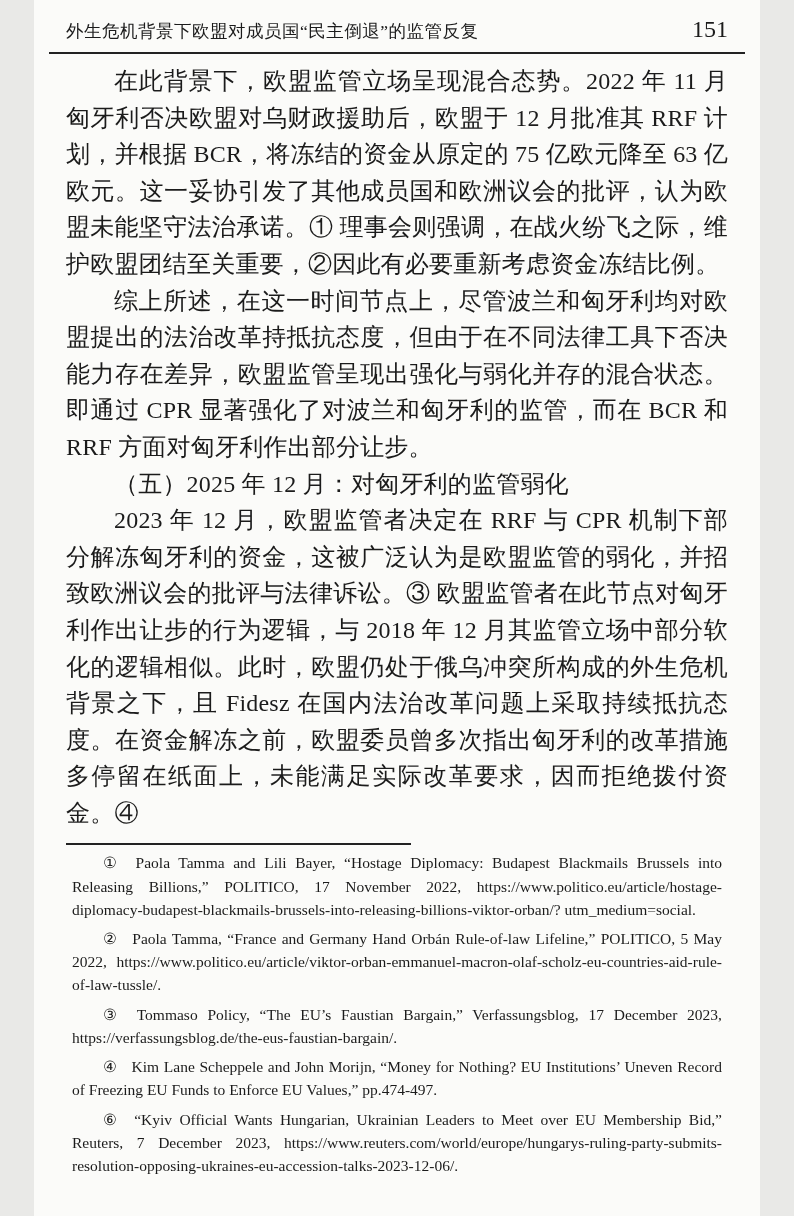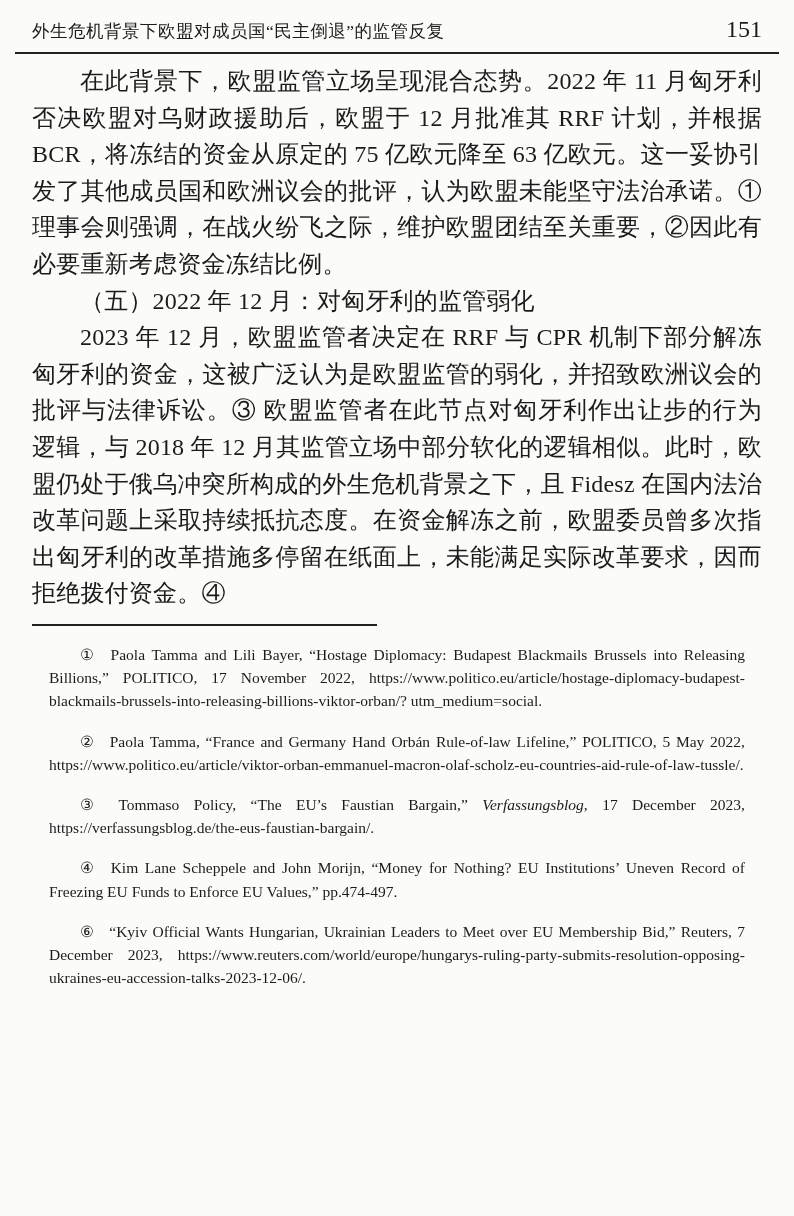--- a/index.html
+++ b/index.html
@@ -1,18 +1,18 @@
 <!DOCTYPE html>
 <html><head>
 <meta charset="utf-8">
 <style>
   html, body { margin: 0; padding: 0; background: #e9e9e7; }
   .page {
     position: relative;
-    width: 794px;
+    width: 726px;
     height: 1216px;
     margin: 0 auto;
     box-sizing: border-box;
     background: #fbfbf9;
     color: #1b1b1b;
     font-family: "Liberation Serif", "DejaVu Serif", serif;
     padding: 12px 32px 14px 32px;
     overflow: hidden;
   }
   header.page-header {
@@ -40,41 +40,42 @@
     text-align: justify;
     text-indent: 2em;
     letter-spacing: 0.2px;
   }
   .fn-sep {
     width: 345px;
     border-top: 2px solid #222;
     margin: 12px 0 6px 0;
   }
   section.footnotes p.footnote {
-    margin: 17px;
+    margin: 6px;
     font-size: 15.5px;
     line-height: 23.2px;
     text-align: justify;
     text-indent: 2em;
   }
   .fn-marker { margin-right: 0.9em; }
-  .italic { font-style: italic; }
+  .italic { }
 </style>
 </head>
 <body>
 
 <div class="page">
   <header class="page-header">
     <span class="running-title">外生危机背景下欧盟对成员国“民主倒退”的监管反复</span>
     <span class="page-number">151</span>
   </header>
 
   <main class="body-text" id="body-main">
       <p class="para">在此背景下，欧盟监管立场呈现混合态势。2022 年 11 月匈牙利否决欧盟对乌财政援助后，欧盟于 12 月批准其 RRF 计划，并根据 BCR，将冻结的资金从原定的 75 亿欧元降至 63 亿欧元。这一妥协引发了其他成员国和欧洲议会的批评，认为欧盟未能坚守法治承诺。① 理事会则强调，在战火纷飞之际，维护欧盟团结至关重要，②因此有必要重新考虑资金冻结比例。</p>
-      <p class="para heading">（五）2022 年 12 月：对匈牙利的监管弱化</p>
+      <p class="para">综上所述，在这一时间节点上，尽管波兰和匈牙利均对欧盟提出的法治改革持抵抗态度，但由于在不同法律工具下否决能力存在差异，欧盟监管呈现出强化与弱化并存的混合状态。即通过 CPR 显著强化了对波兰和匈牙利的监管，而在 BCR 和 RRF 方面对匈牙利作出部分让步。</p>
+      <p class="para heading">（五）2025 年 12 月：对匈牙利的监管弱化</p>
       <p class="para">2023 年 12 月，欧盟监管者决定在 RRF 与 CPR 机制下部分解冻匈牙利的资金，这被广泛认为是欧盟监管的弱化，并招致欧洲议会的批评与法律诉讼。③ 欧盟监管者在此节点对匈牙利作出让步的行为逻辑，与 2018 年 12 月其监管立场中部分软化的逻辑相似。此时，欧盟仍处于俄乌冲突所构成的外生危机背景之下，且 Fidesz 在国内法治改革问题上采取持续抵抗态度。在资金解冻之前，欧盟委员曾多次指出匈牙利的改革措施多停留在纸面上，未能满足实际改革要求，因而拒绝拨付资金。④</p>
     </main>
 
   <div class="fn-sep"></div>
 
   <section class="footnotes" id="footnotes">
       <p class="footnote"><span class="fn-marker">①</span><span>Paola Tamma and Lili Bayer, “Hostage Diplomacy: Budapest Blackmails Brussels into Releasing Billions,” POLITICO, 17 November 2022, https://www.politico.eu/article/hostage-diplomacy-budapest-blackmails-brussels-into-releasing-billions-viktor-orban/? utm_medium=social.</span></p>
       <p class="footnote"><span class="fn-marker">②</span><span>Paola Tamma, “France and Germany Hand Orbán Rule-of-law Lifeline,” POLITICO, 5 May 2022, https://www.politico.eu/article/viktor-orban-emmanuel-macron-olaf-scholz-eu-countries-aid-rule-of-law-tussle/.</span></p>
       <p class="footnote"><span class="fn-marker">③</span><span>Tommaso Policy, “The EU’s Faustian Bargain,” </span><span class="italic">Verfassungsblog</span><span>, 17 December 2023, https://verfassungsblog.de/the-eus-faustian-bargain/.</span></p>
       <p class="footnote"><span class="fn-marker">④</span><span>Kim Lane Scheppele and John Morijn, “Money for Nothing? EU Institutions’ Uneven Record of Freezing EU Funds to Enforce EU Values,” pp.474-497.</span></p>

